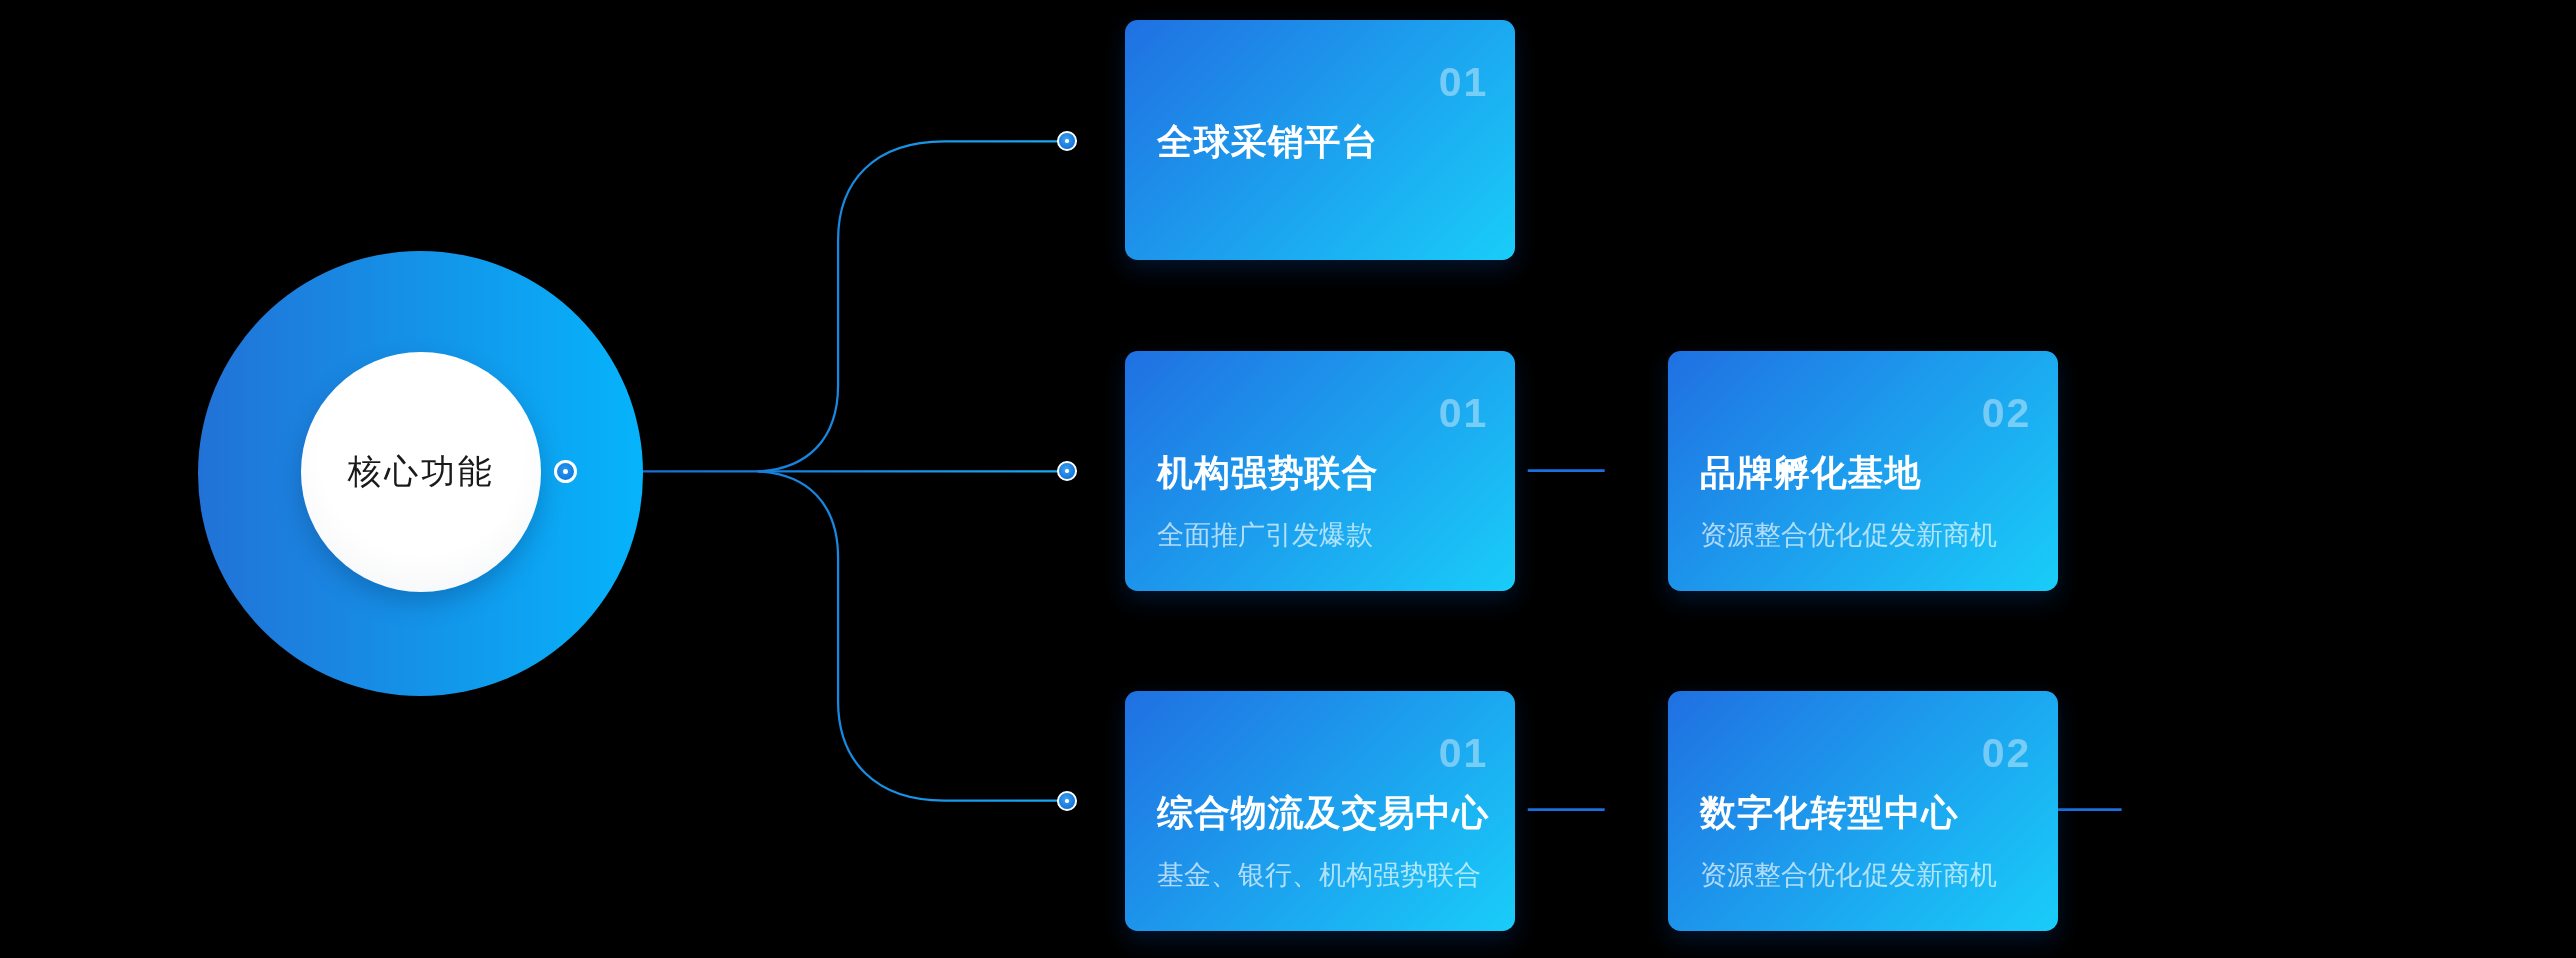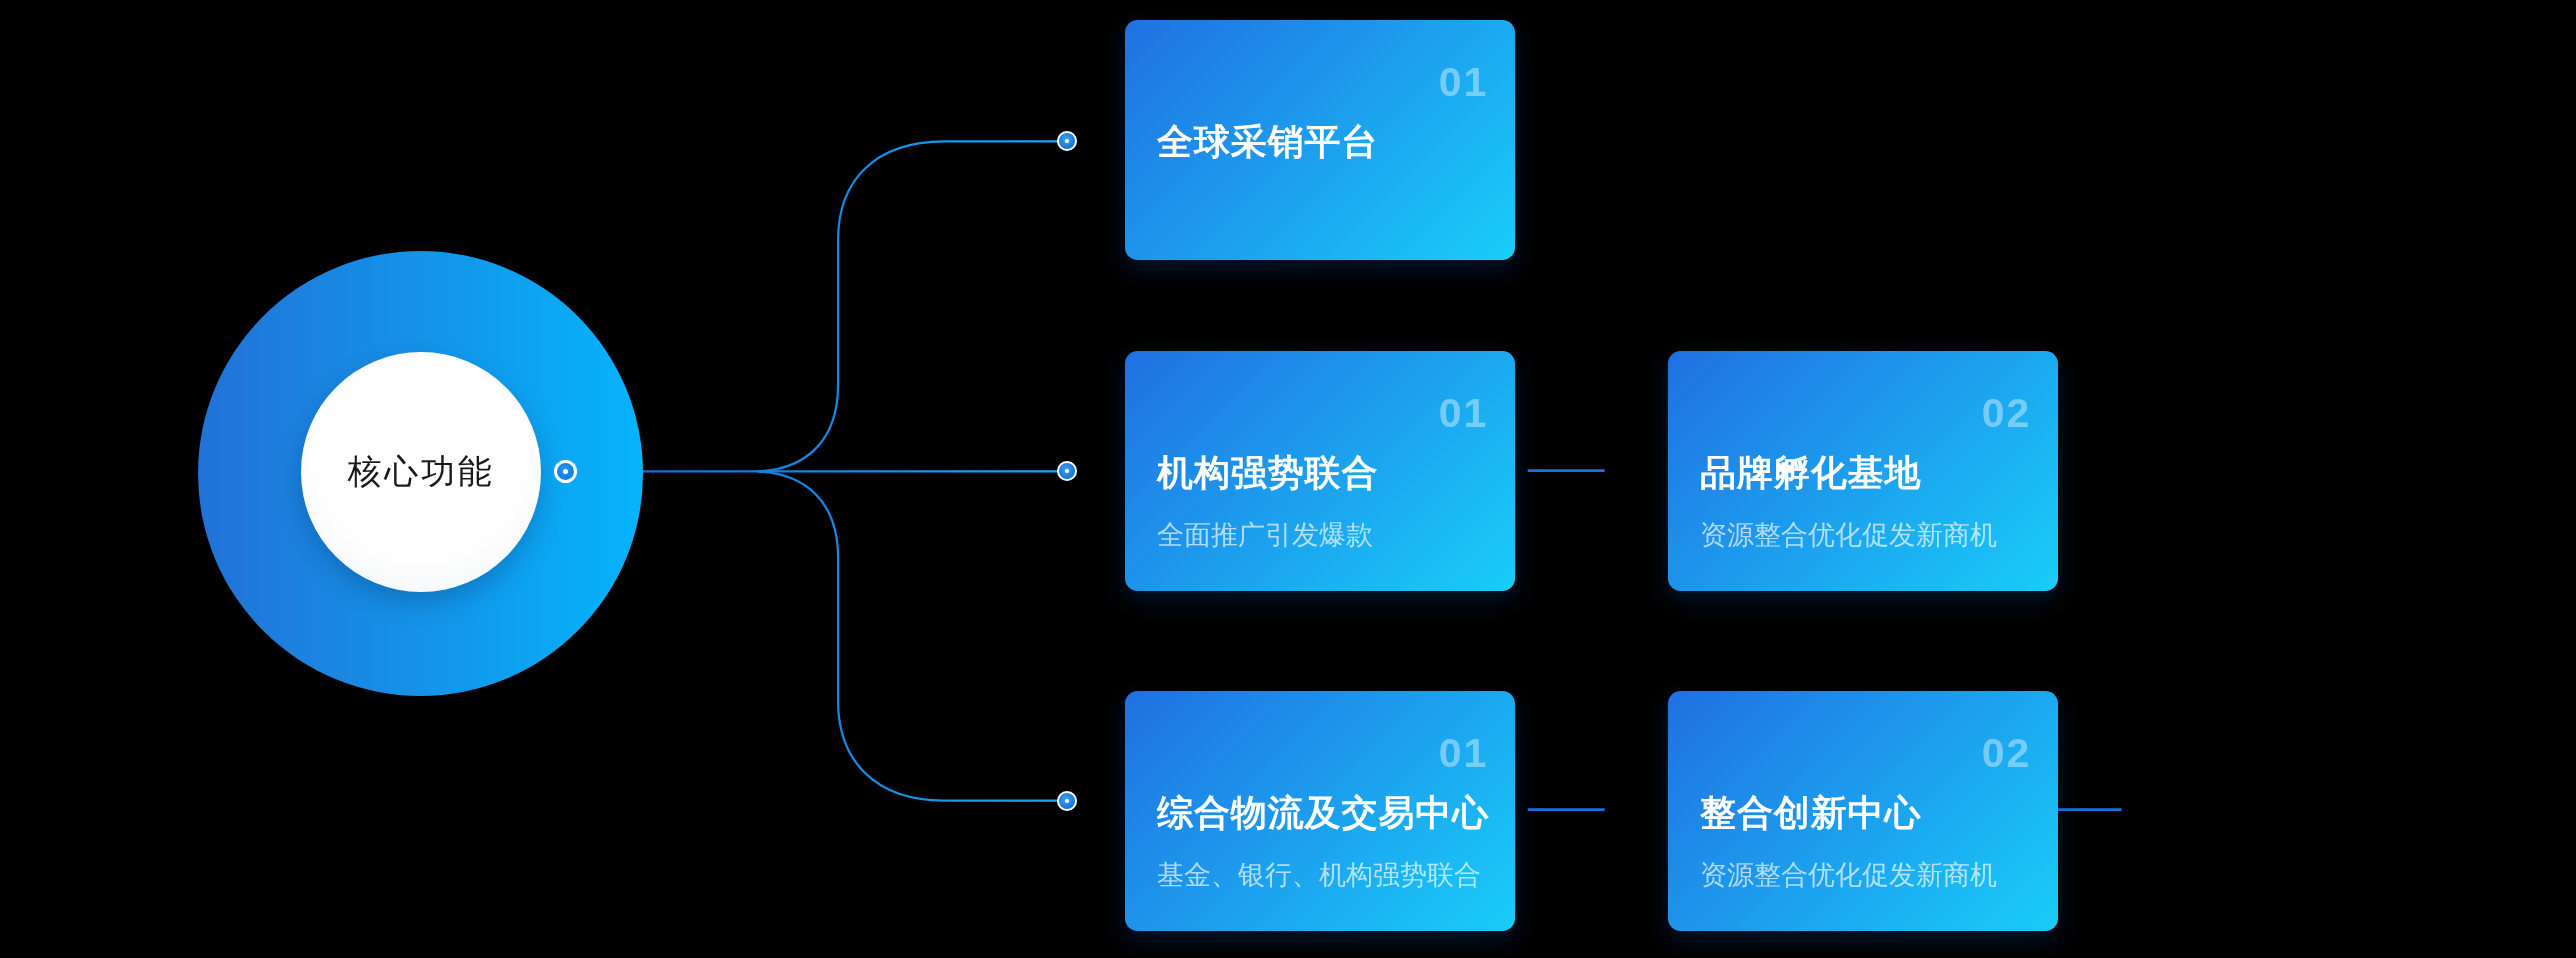--- a/index.html
+++ b/index.html
@@ -141,19 +141,19 @@
   </div>
 
   <div class="card r3 c1">
     <div class="card-num">01</div>
     <div class="card-title">综合物流及交易中心</div>
     <div class="card-sub">基金、银行、机构强势联合</div>
   </div>
 
   <div class="card r3 c2">
     <div class="card-num">02</div>
-    <div class="card-title">整合创新中心</div>
+    <div class="card-title">数字化转型中心</div>
     <div class="card-sub">资源整合优化促发新商机</div>
   </div>
 
 
 </div>
 
 
 </body></html>

